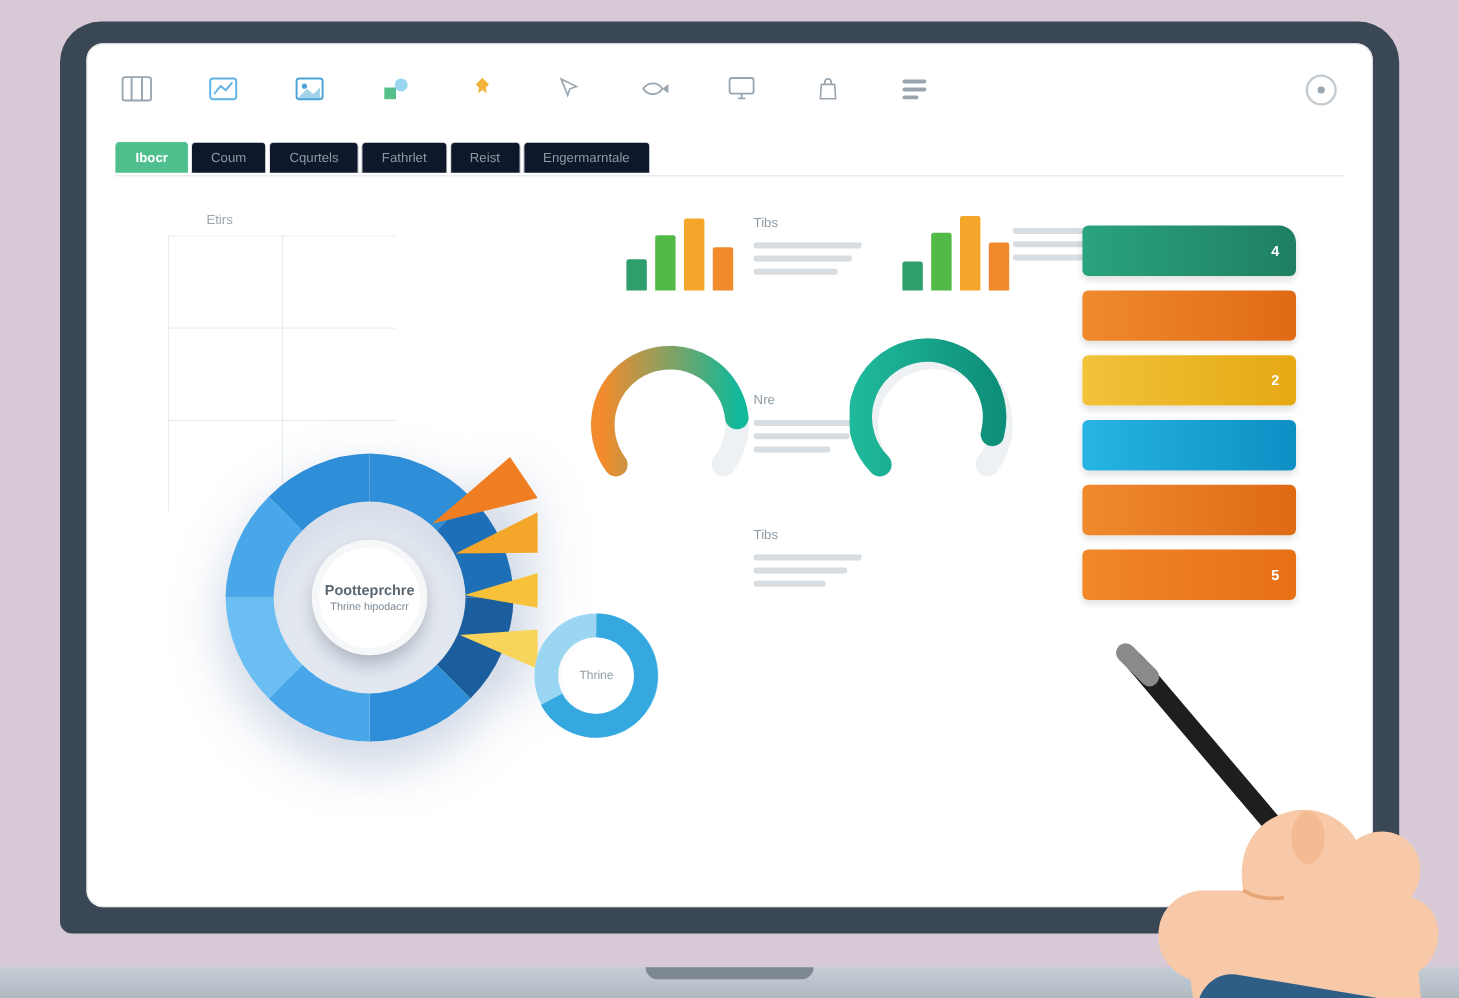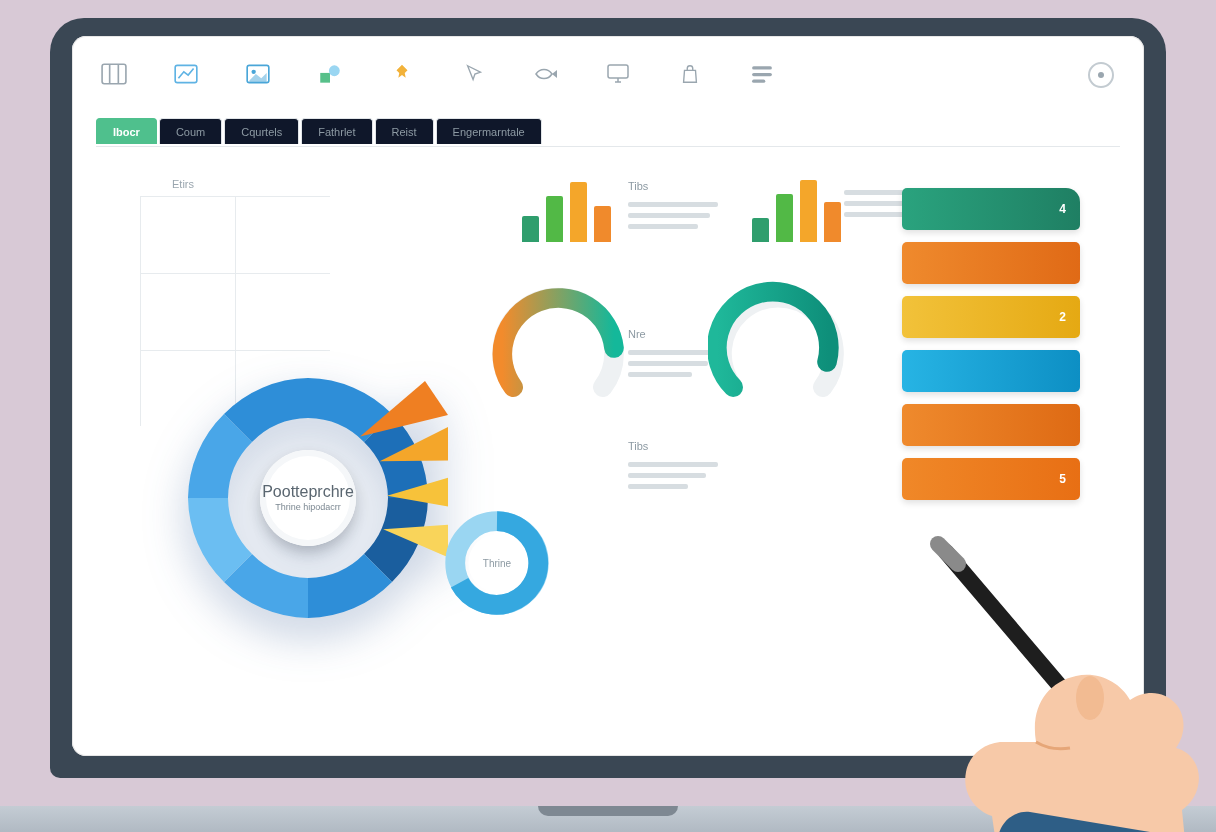--- a/index.html
+++ b/index.html
@@ -94,21 +94,21 @@
     position:absolute; left:96px; top:210px; width:280px; height:280px;
     filter: drop-shadow(0 18px 22px rgba(40,80,140,.28));
   }
   .wheel-core{
     position:absolute; left:92px; top:92px; width:96px; height:96px;
     background:#fff; border-radius:50%;
     box-shadow: 0 6px 14px rgba(0,0,0,.18), inset 0 0 0 6px #f5f7f9;
     display:flex; flex-direction:column; align-items:center; justify-content:center;
     font-size:9px; color:#7c8892; text-align:center; line-height:1.25;
   }
-  .wheel-core .t1{font-weight:400; font-size:16px; color:#5a6670;}
+  .wheel-core .t1{font-weight:700; font-size:12px; color:#5a6670;}
 
   
   .mini-bars{ position:absolute; display:flex; align-items:flex-end; gap:7px; height:64px;}
   .mini-bars .b{ width:17px; border-radius:2px 2px 0 0;}
   .mb1{ left:450px; top:30px;}
   .mb2{ left:680px; top:30px;}
 
   
   .plines{ position:absolute; display:flex; flex-direction:column; gap:6px;}
   .plines .ln{ height:5px; background:#d7dde1; border-radius:2px;}

